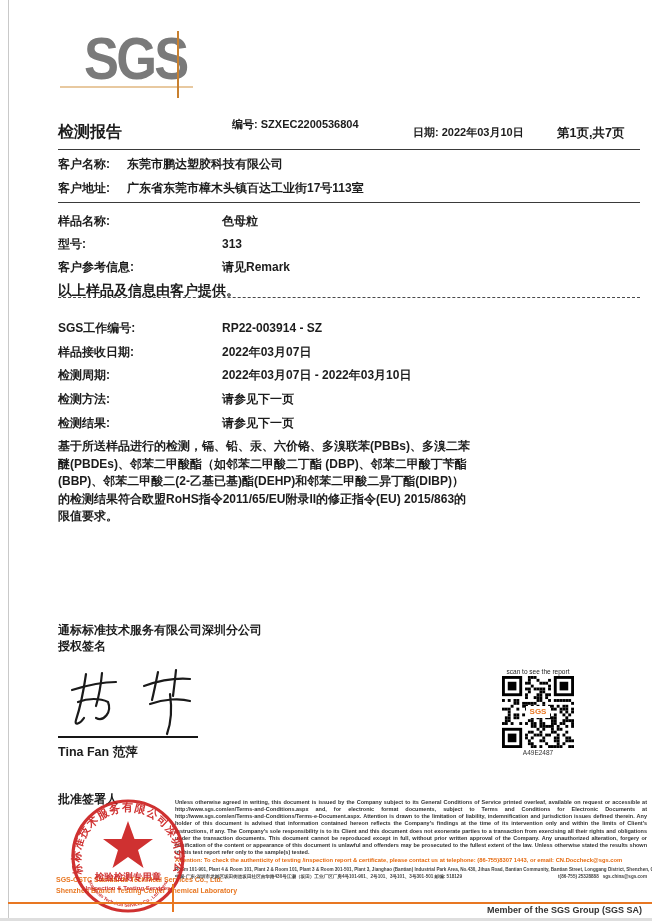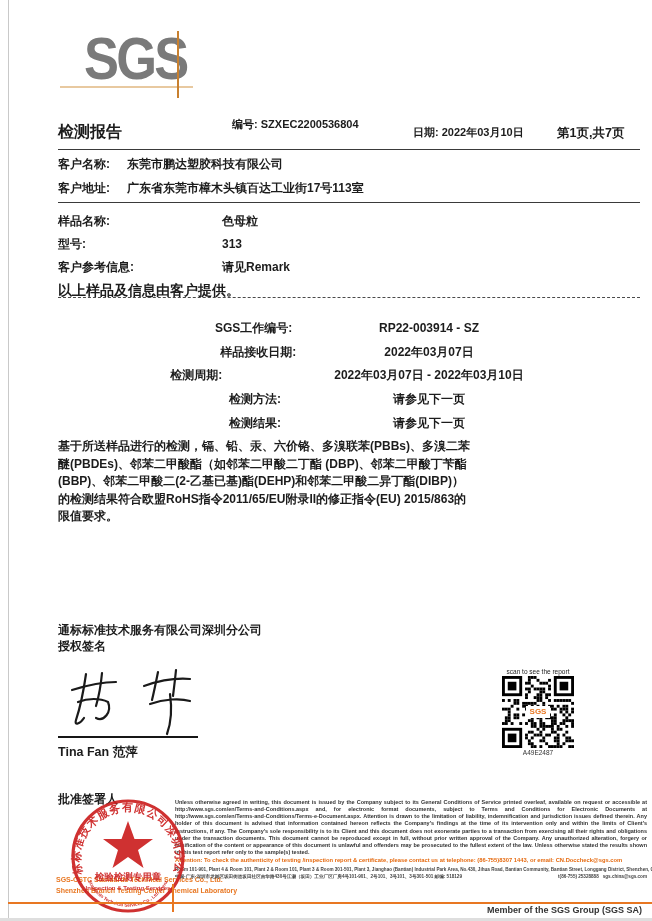--- a/index.html
+++ b/index.html
@@ -30,21 +30,21 @@
   .client-block{position:absolute;left:58px;top:156px;width:560px;}
   .client-block .row{margin-bottom:7px;}
   .client-block .lbl{width:69px;flex:none;}
 
   .sample-block{position:absolute;left:58px;top:213px;width:560px;}
   .sample-block .row{margin-bottom:6px;}
   .lblw{width:164px;flex:none;}
   .note{font-size:14px;font-weight:bold;margin-top:1px;}
 
   .job-block{position:absolute;left:58px;top:320px;width:578px;}
-  .job-block .row{margin-bottom:6px;justify-content:center;}
+  .job-block .row{margin-bottom:6px;}
   .job-block .row.sp{margin-bottom:7px;}
   .conclusion{display:flex;font-size:12px;font-weight:bold;margin-top:3px;}
   .conclusion .val{width:414px;line-height:17.5px;}
 
   
   .sig-company{position:absolute;left:58px;top:622px;font-size:12px;font-weight:bold;}
   .sig-auth{position:absolute;left:58px;top:638px;font-size:12px;font-weight:bold;}
   .sig-script{position:absolute;left:66px;top:668px;}
   .sig-line{position:absolute;left:58px;top:736px;width:140px;height:2px;background:#161616;}
   .sig-name{position:absolute;left:58px;top:744px;font-size:12.5px;font-weight:bold;}

